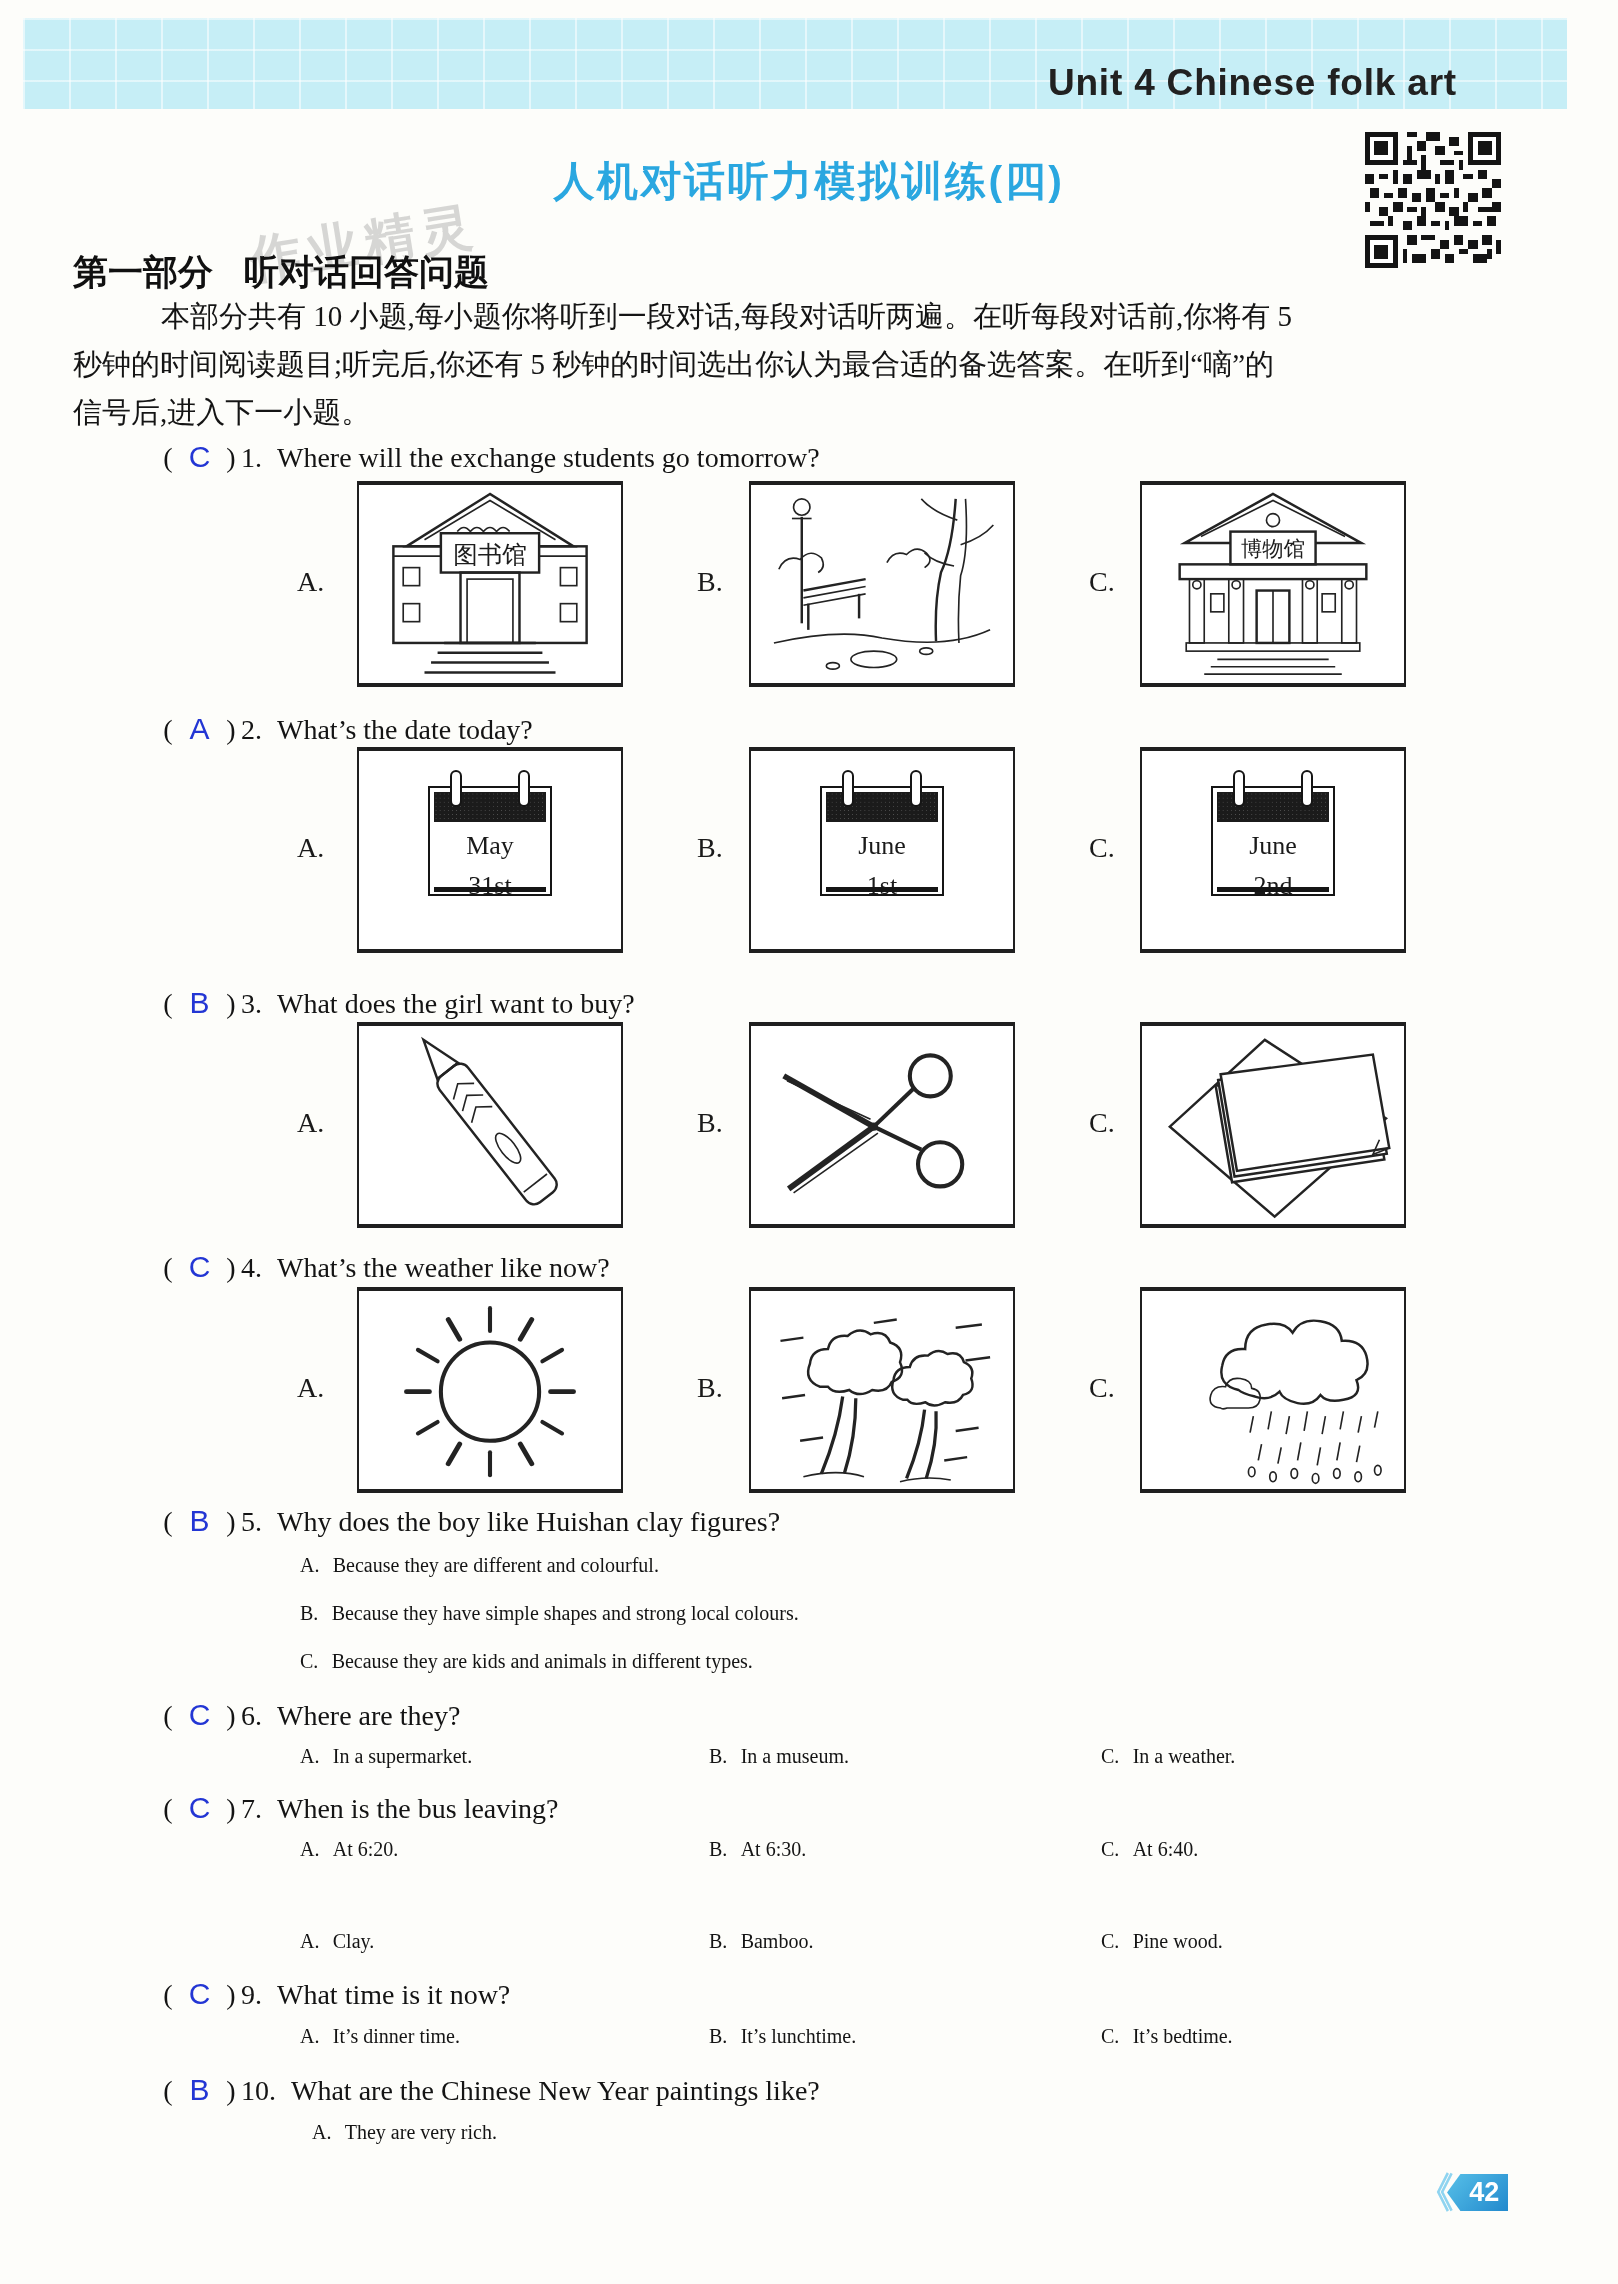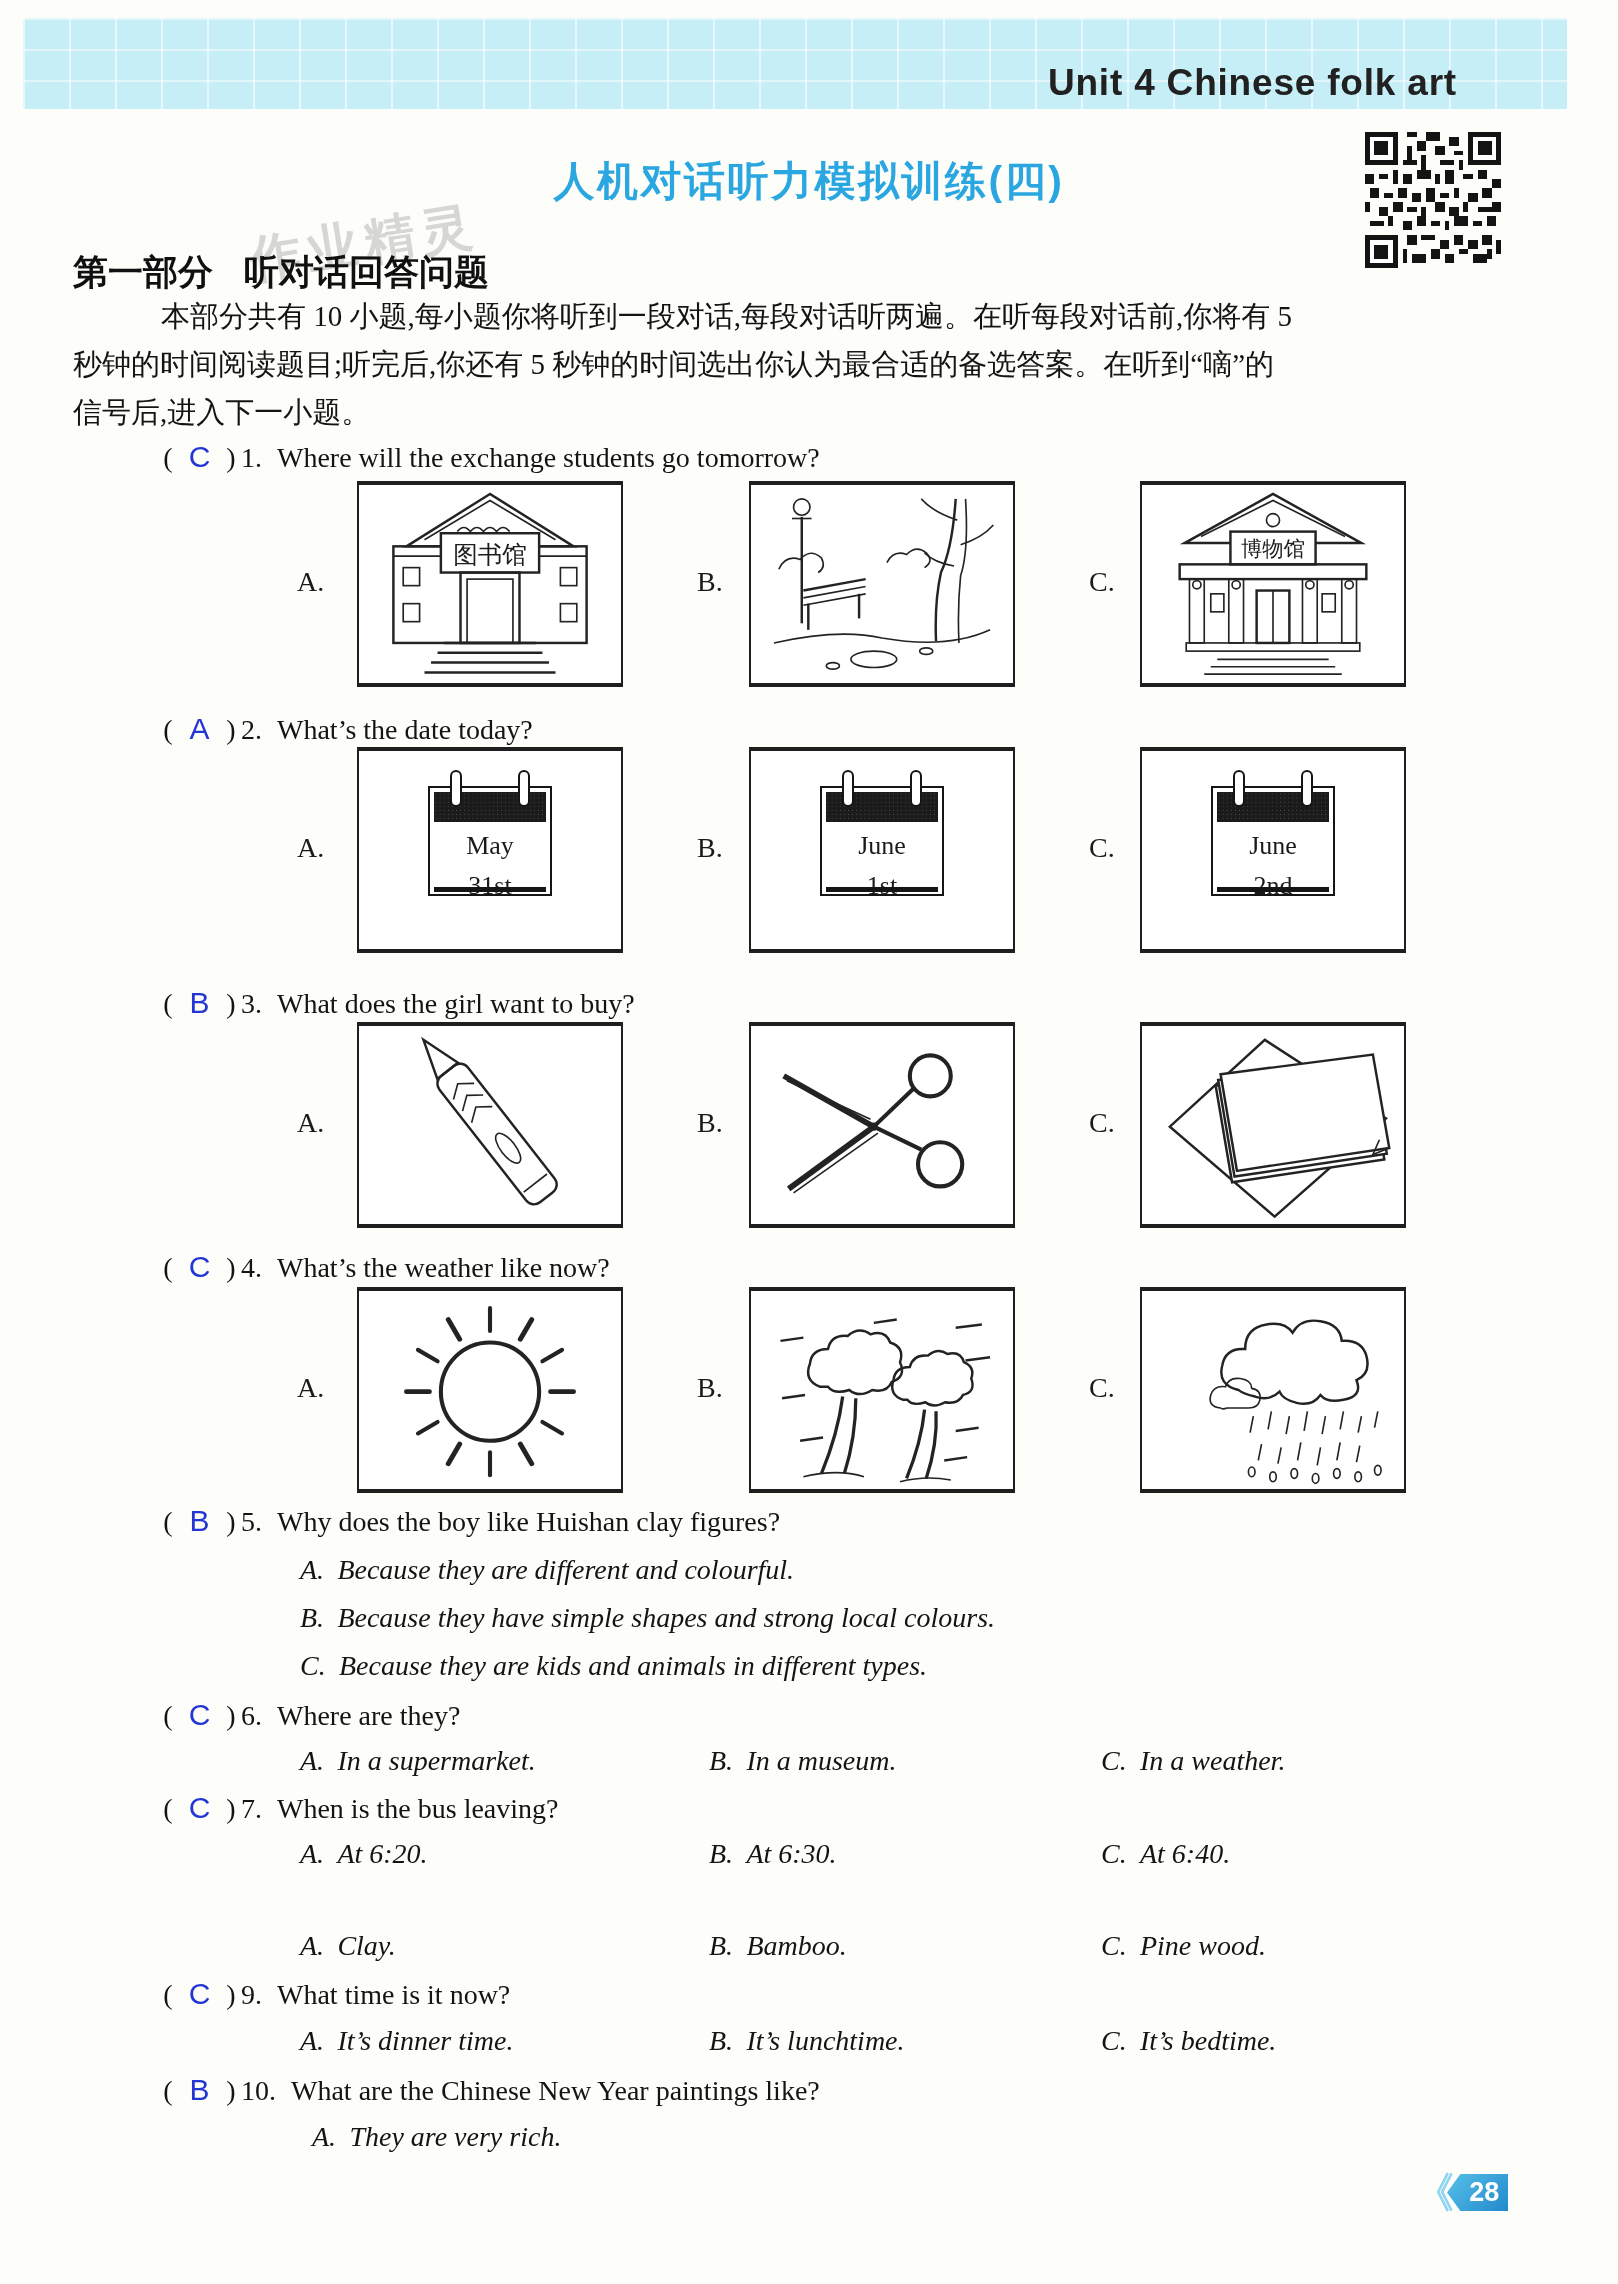--- a/index.html
+++ b/index.html
@@ -45,21 +45,21 @@
     border:2.5px solid #151515;background:#fff;box-sizing:border-box;}
   .cal-head{position:absolute;left:4.1px;right:4.1px;top:4.1px;height:30px;background:#1b1b1b;
     background-image:radial-gradient(rgba(255,255,255,.25) 0.8px, transparent 0.8px);background-size:4.1px 4.1px;}
   .ring{position:absolute;top:-18px;width:12.4px;height:37px;background:#fff;border:2.5px solid #151515;
     border-radius:7.5px;box-sizing:border-box;}
   .ring.r1{left:20px;} .ring.r2{right:20px;}
   .cal-month{position:absolute;top:43px;width:100%;text-align:center;font-size:26px;}
   .cal-day{position:absolute;top:83px;width:100%;text-align:center;font-size:26px;}
   .cal-foot{position:absolute;left:4.1px;right:4.1px;bottom:2.5px;height:4.1px;background:#151515;}
   
-  .opt{position:absolute;font-size:28px;white-space:nowrap;color:#141414;font-style:italic;}
+  .opt{position:absolute;font-size:20px;white-space:nowrap;color:#141414;}
   .ol{margin-right:13.3px;}
   
   .badge-chev{position:absolute;left:1416px;top:2168px;color:#8fd4f0;font-size:38px;
     font-family:"Liberation Sans",sans-serif;font-weight:700;transform:scaleY(1.1);}
   .badge{position:absolute;left:1447px;top:2174px;width:61px;height:37px;
     background:linear-gradient(135deg,#57c0e8,#2289cd);
     clip-path:polygon(22% 0, 100% 0, 100% 100%, 22% 100%, 0 50%);}
   .badge-num{position:absolute;left:13.3px;top:0;width:48px;height:37px;line-height:37px;text-align:center;
     color:#fff;font-family:"Liberation Sans",sans-serif;font-size:27px;font-weight:700;}
   .lineart{stroke:#232323;fill:none;}
@@ -455,17 +455,17 @@
   <div class="opt" style="left:709px;top:2025px"><span class="ol">B.</span><span>It’s lunchtime.</span></div>
   <div class="opt" style="left:1101px;top:2025px"><span class="ol">C.</span><span>It’s bedtime.</span></div>
 
   <div class="qline" style="top:2073px">
     <span class="par">(</span><span class="ans">B</span><span class="par">)</span><span class="num">10.</span><span>What are the Chinese New Year paintings like?</span>
   </div>
   <div class="opt" style="left:312px;top:2121px"><span class="ol">A.</span><span>They are very rich.</span></div>
 
   <div class="badge-chev">《</div>
   <div class="badge">
-    <div class="badge-num">28</div>
+    <div class="badge-num">42</div>
   </div>
 
 </div>
 
 
 </body></html>

